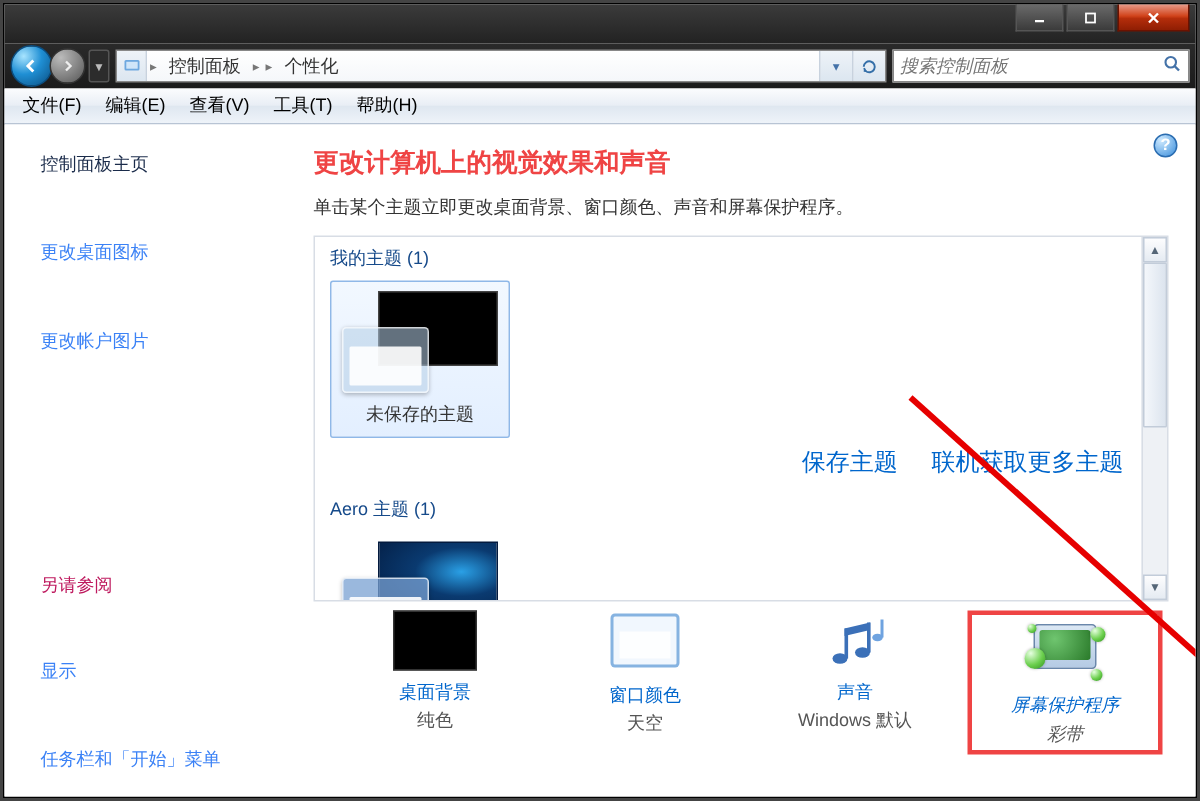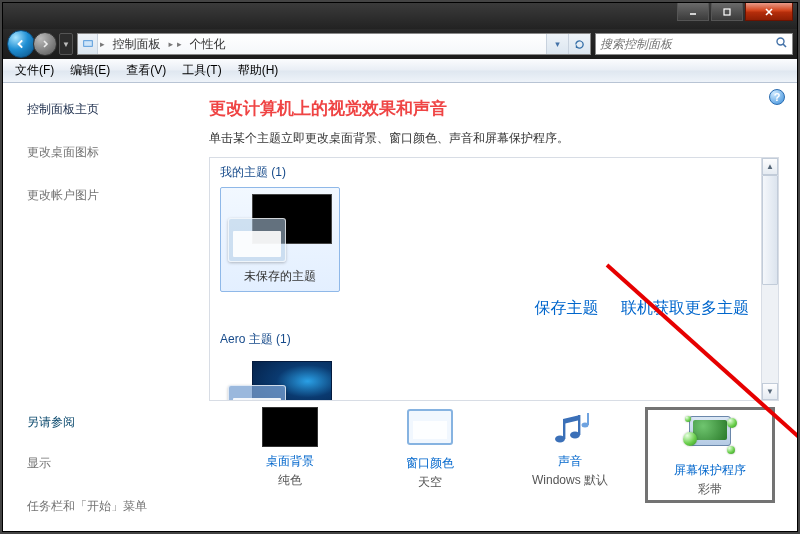--- a/index.html
+++ b/index.html
@@ -29,25 +29,25 @@
 .search { width: 198px; height: 22px; background: #fff; border: 1px solid #888; display: flex; align-items: center; padding: 0 4px; font-size: 12px; color: #888; }
 .search input { border: none; outline: none; flex: 1; font-size: 12px; color: #888; background: transparent; font-style: italic; }
 .search-icon { color: #4472a8; }
 
 
 .menubar { height: 24px; background: linear-gradient(#fbfcfe,#e9eef5 48%,#dfe7f0 52%,#eef3f9); border-bottom: 1px solid #b8c4d4; display: flex; align-items: center; font-size: 12px; padding: 0 4px; }
 .menu-item { padding: 2px 8px; }
 
 
 .body { flex: 1; display: flex; background: #fff; overflow: hidden; }
-.sidebar { width: 200px; padding: 18px 12px 10px 24px; font-size: 12px; display: flex; flex-direction: column; }
-.side-link { color: #737373; margin-bottom: 14px; cursor: pointer; margin-top: 12px; }
+.sidebar { width: 200px; padding: 18px 12px 10px 24px; font-size: 12px; display: flex; flex-direction: column; gap: 28px; }
+.side-link { color: #3b82f6; margin-bottom: 14px; cursor: pointer; }
 .side-head { color: #1a2b4a; margin-bottom: 14px; }
 .side-spacer { flex: 1; }
-.side-see-also { color: #0c4a6e; margin-bottom: 12px; margin-top: 24px; }
+.side-see-also { color: #be185d; margin-bottom: 12px; margin-top: 24px; }
 
 .main { flex: 1; padding: 14px 18px 8px 6px; position: relative; }
 .main-title { font-size: 17px; color: #ef4444; margin-bottom: 10px; font-weight: bold; }
 .main-desc { font-size: 12px; color: #333; margin-bottom: 10px; }
 .help-ico { position: absolute; top: 6px; right: 12px; width: 16px; height: 16px; border-radius: 50%; background: radial-gradient(circle at 30% 25%, #cfeaff, #3a8edb); color: #fff; font-size: 11px; font-weight: bold; display: flex; align-items: center; justify-content: center; border: 1px solid #2a6cb0; cursor: pointer; }
 
 .themes-box { border: 1px solid #d8dde5; height: 244px; display: flex; }
 .themes-scroll { flex: 1; padding: 4px 10px 8px 10px; font-size: 12px; overflow: hidden; }
 .scrollbar { width: 17px; background: #eef1f5; border-left: 1px solid #d8dde5; display: flex; flex-direction: column; }
 .sb-btn { height: 17px; background: linear-gradient(#fdfdfe,#e5ebf2); border: 1px solid #c2ccd9; display: flex; align-items: center; justify-content: center; font-size: 8px; color: #567; }
@@ -79,21 +79,21 @@
 .ss-art { width: 54px; height: 42px; position: relative; }
 .ss-art .monitor { position: absolute; left: 6px; top: 2px; width: 42px; height: 30px; background: linear-gradient(#dbe7f4,#b5cbe4); border: 1px solid #6a87ab; border-radius: 3px; }
 .ss-art .monitor::after { content:""; position:absolute; inset:3px; bottom:5px; background: radial-gradient(circle at 30% 30%, #6fc56f, #2a7a2a); border-radius:2px; }
 .ss-art .bubble { position: absolute; border-radius: 50%; background: radial-gradient(circle at 30% 25%, #e6ffe0, #6bcf4d 55%, #2f8f1f); box-shadow: 0 0 2px rgba(0,0,0,.3); }
 .b1 { width:14px; height:14px; left:0; top:18px; }
 .b2 { width:10px; height:10px; right:0; top:4px; }
 .b3 { width:8px; height:8px; right:2px; bottom:2px; }
 .b4 { width:6px; height:6px; left:2px; top:2px; }
 .bot-title { color: #0066cc; margin-bottom: 2px; }
 .bot-sub { color: #555; }
-.highlight-box { border: 3px solid #737373; padding: 4px 0 2px; }
+.highlight-box { border: 3px solid #ef4444; padding: 4px 0 2px; font-style: italic; }
 
 
 .arrow-svg { position: absolute; left: 398px; top: 176px; width: 290px; height: 260px; pointer-events: none; }
 </style>
 </head>
 <body>
 
 <div class="window">
 
   <div class="titlebar">

